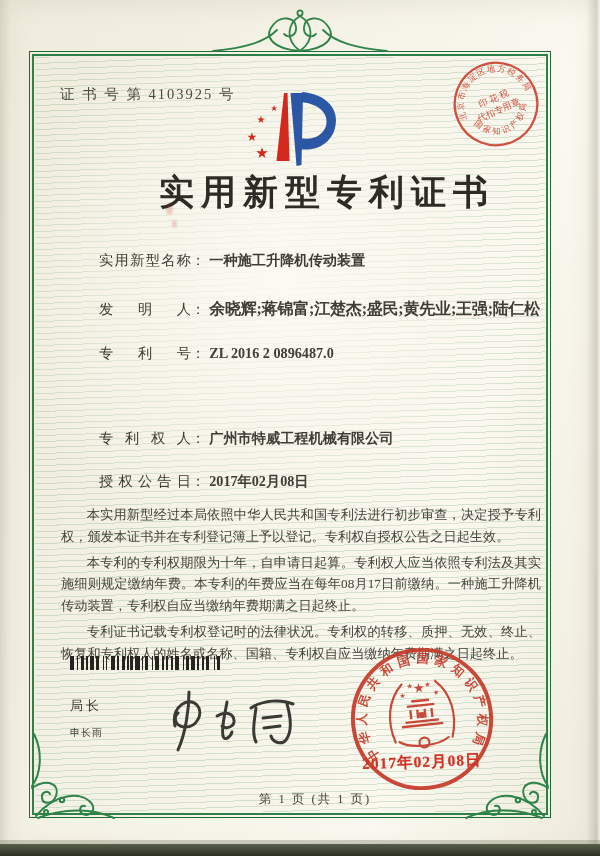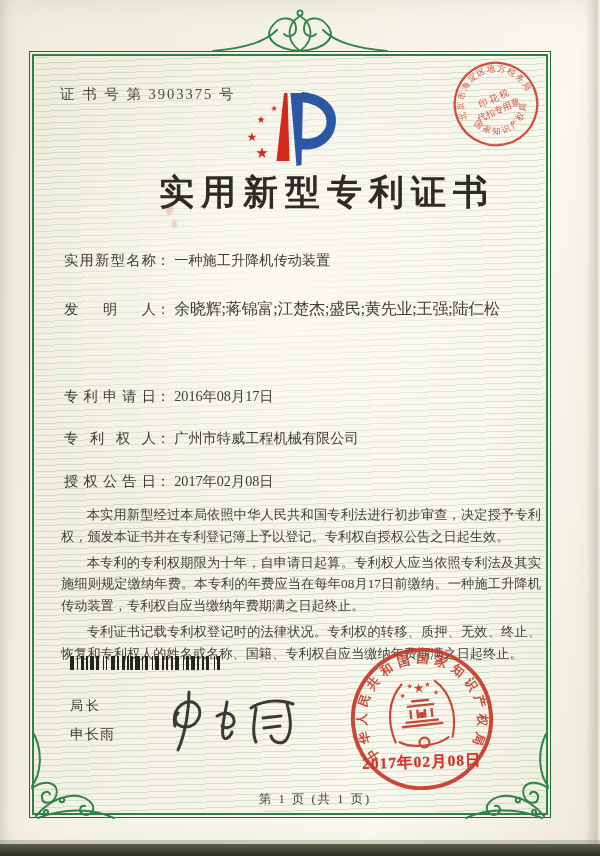--- a/index.html
+++ b/index.html
@@ -20,29 +20,29 @@
   .frame-inner{position:absolute;inset:5px;
     background:
       radial-gradient(ellipse 75% 52% at 48% 30%,rgba(252,250,242,.96),rgba(252,250,242,0) 72%),
       repeating-linear-gradient(178deg,rgba(125,175,130,.30) 0 1px,rgba(245,247,237,0) 1px 6px);}
   .ornament{position:absolute;pointer-events:none;}
   .cert-no{position:absolute;left:60px;top:85px;font-size:14.5px;letter-spacing:2px;color:#4c4a40;}
   .logo{position:absolute;left:243px;top:88px;}
   .title{position:absolute;left:29px;top:169px;width:596px;text-align:center;
     font-size:35px;font-weight:bold;letter-spacing:7px;color:#2e2b27;}
   .row{position:absolute;left:64px;font-size:14.2px;color:#3c3a33;white-space:nowrap;}
-  .row .lab{display:inline-block;width:92px;text-align:justify;text-align-last:justify;}
-  .row .val{margin-left:4px;color:#3f3d35;}
+  .row .lab{display:inline-block;width:92px;text-align:justify;text-align-last:justify;margin-left:35px;}
+  .row .val{margin-left:4px;color:#3f3d35;font-weight:bold;}
   .row-inv .val{font-size:16px;letter-spacing:-0.2px;}
   .paras{position:absolute;left:57px;top:500px;width:488px;font-size:13.2px;line-height:21.8px;
     color:#44423a;text-align:justify;}
   .paras p{margin:4px;text-indent:1.95em;}
   .barcode{position:absolute;left:70px;top:656px;}
   .officer-title{position:absolute;left:70px;top:697px;font-size:13px;color:#3a3833;letter-spacing:3px;}
-  .officer-name{position:absolute;left:70px;top:726px;font-size:14px;color:#3a3833;letter-spacing:1px;}
+  .officer-name{position:absolute;left:70px;top:726px;font-size:10px;color:#3a3833;letter-spacing:1px;}
   .signature{position:absolute;left:155px;top:686px;}
   .seal{position:absolute;opacity:.93;}
   .seal-tax{left:448px;top:56px;transform:rotate(-24deg);}
   .seal-main{left:348px;top:645px;transform:rotate(-6deg);}
   .date-stamp{position:absolute;left:362px;top:752px;font-size:15.5px;font-weight:bold;
     color:#cf3527;letter-spacing:1px;transform:rotate(-2deg);text-shadow:0 0 1px rgba(207,53,39,.4);}
   .footer{position:absolute;left:29px;top:791px;width:572px;text-align:center;
     font-size:12.5px;letter-spacing:2px;color:#474538;}
   .smudge{position:absolute;background:rgba(200,60,50,.22);border-radius:50%;filter:blur(1px);}
   svg text{font-family:"Liberation Serif","DejaVu Serif",serif;}
@@ -88,21 +88,21 @@
     <g stroke="#2e8448" fill="none" stroke-width="2" stroke-linecap="round">
       <path d="M8,2 C17,20 15,42 6,54"></path>
       <path d="M6,56 C22,46 34,52 30,64 C27,72 17,73 16,66 C15,60 22,58 24,62"></path>
       <path d="M10,84 C28,62 56,58 66,72 C70,79 63,85 57,82 C52,79 54,73 59,74"></path>
       <path d="M12,86 C40,75 68,77 88,86"></path>
       <circle cx="36" cy="68" r="2.2"></circle>
       <circle cx="20" cy="80" r="2"></circle>
     </g>
   </svg>
 
-  <div class="cert-no">证 书 号 第 3903375 号</div>
+  <div class="cert-no">证 书 号 第 4103925 号</div>
 
   <svg class="logo" width="100" height="84" viewBox="0 0 100 84">
     <g>
       <polygon points="41,5 44.5,5 46.5,73 33.5,73" fill="#d3291c"></polygon>
       <polygon points="47.5,5 60,5 58.5,77 53.5,78" fill="#2b57a5"></polygon>
       <path d="M59,4 C84,6 97,22 92,40 C88,56 72,64 56,61 L57,50 C70,53 80,47 83,38 C86,26 77,16 58,14 Z" fill="#2b57a5"></path>
     </g>
     <g fill="#d3291c" text-anchor="middle">
       <text x="31" y="23" font-size="8">★</text>
       <text x="18" y="35" font-size="10">★</text>
@@ -115,22 +115,22 @@
 
   <div class="smudge" style="left:166px;top:204px;width:7px;height:11px;"></div>
   <div class="smudge" style="left:172px;top:220px;width:5px;height:8px;"></div>
 
   <div class="row" style="top:251px;">
     <span class="lab">实用新型名称</span><span>：</span><span class="val">一种施工升降机传动装置</span>
   </div>
   <div class="row row-inv" style="top:299px;">
     <span class="lab">发明人</span><span>：</span><span class="val">余晓辉;蒋锦富;江楚杰;盛民;黄先业;王强;陆仁松</span>
   </div>
-  <div class="row" style="top:387px;">
-    <span class="lab">专利申请日</span><span>：</span><span class="val">2016年08月17日</span>
+  <div class="row" style="top:344px;">
+    <span class="lab">专利号</span><span>：</span><span class="val">ZL 2016 2 0896487.0</span>
   </div>
   <div class="row" style="top:429px;">
     <span class="lab">专利权人</span><span>：</span><span class="val">广州市特威工程机械有限公司</span>
   </div>
   <div class="row" style="top:472px;">
     <span class="lab">授权公告日</span><span>：</span><span class="val">2017年02月08日</span>
   </div>
 
   <div class="paras">
     <p>本实用新型经过本局依照中华人民共和国专利法进行初步审查，决定授予专利权，颁发本证书并在专利登记簿上予以登记。专利权自授权公告之日起生效。</p>

